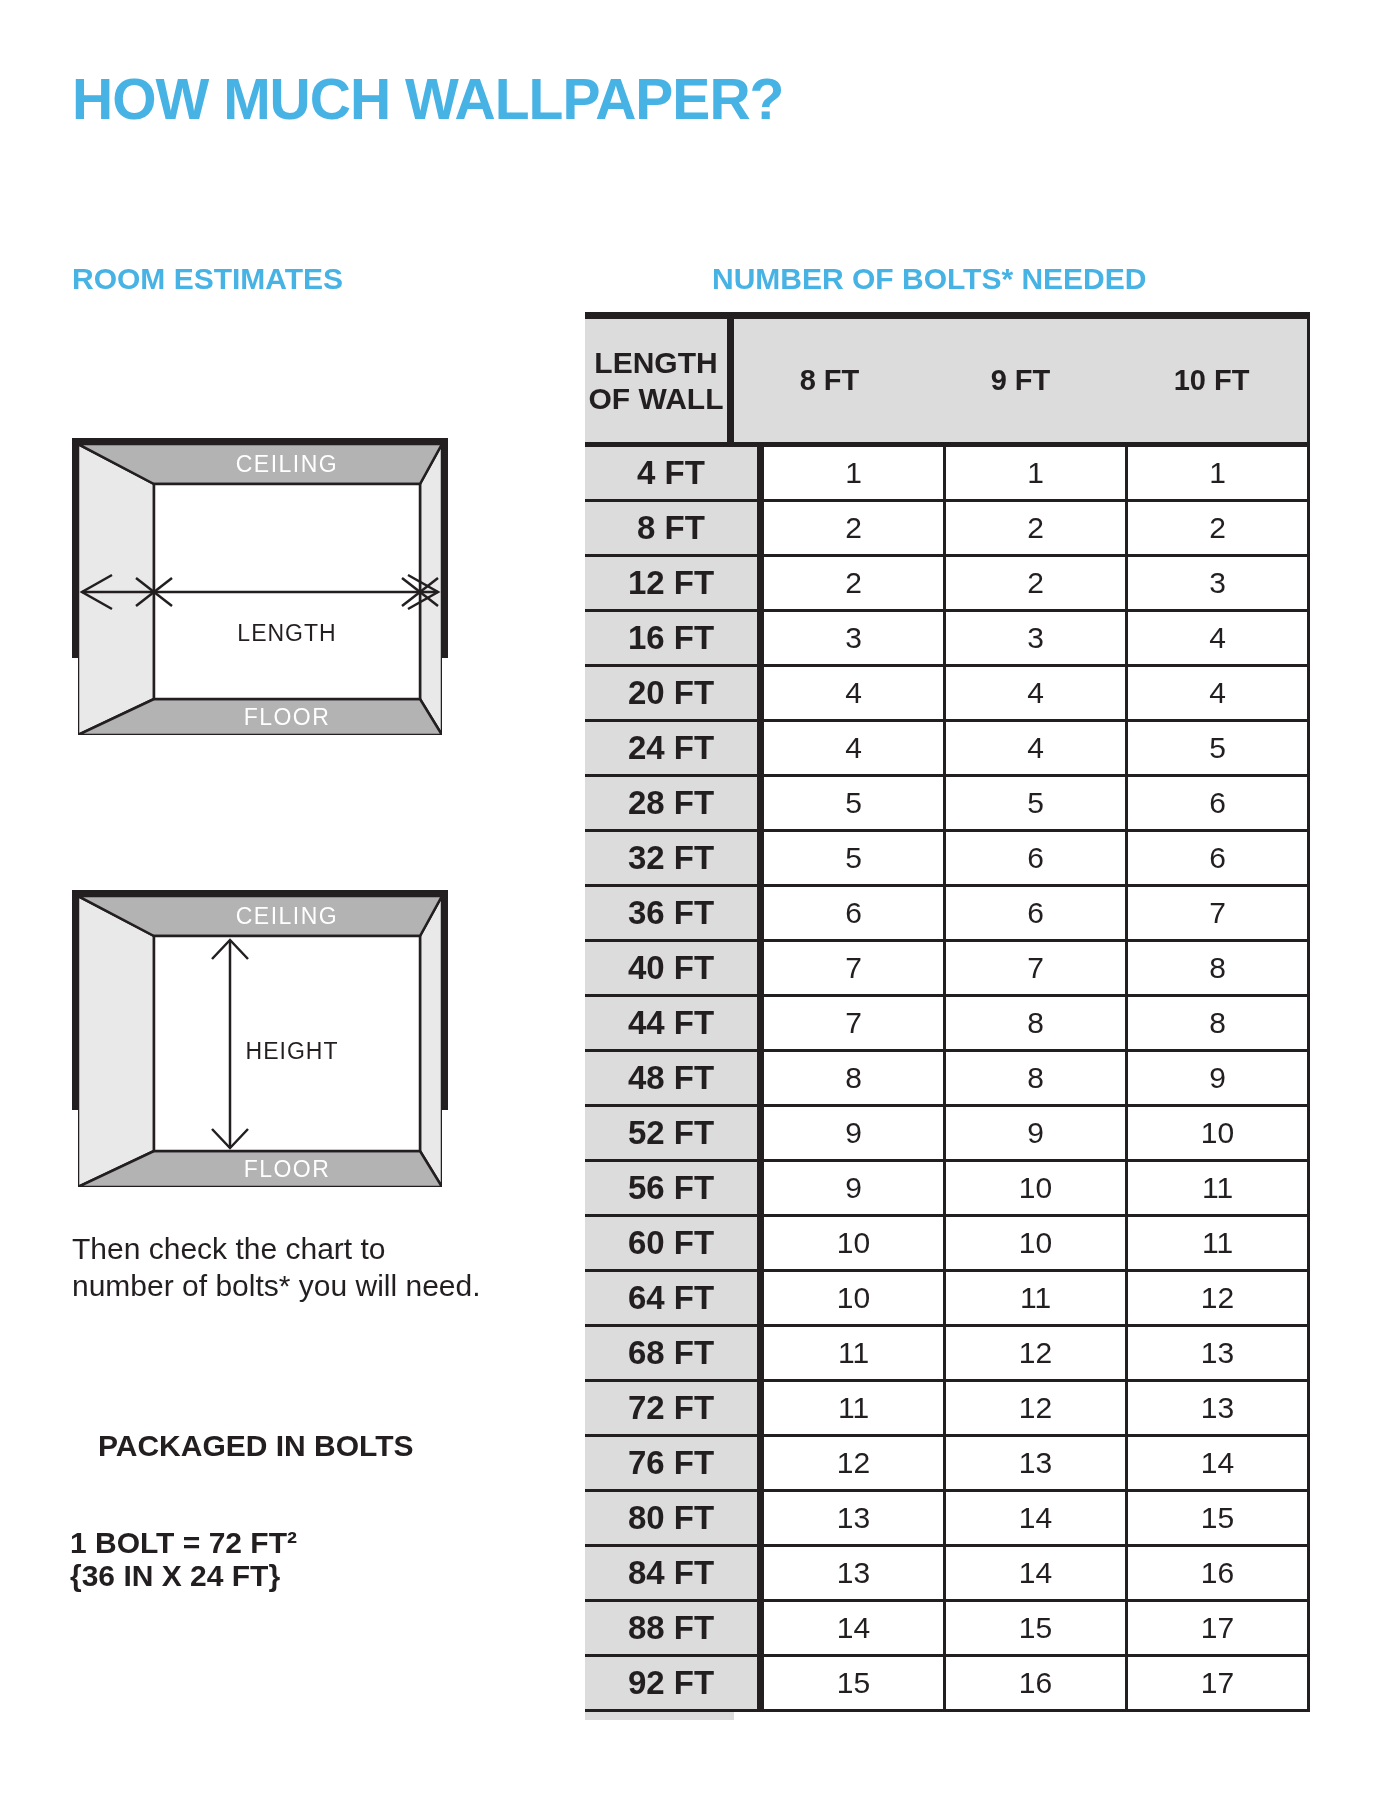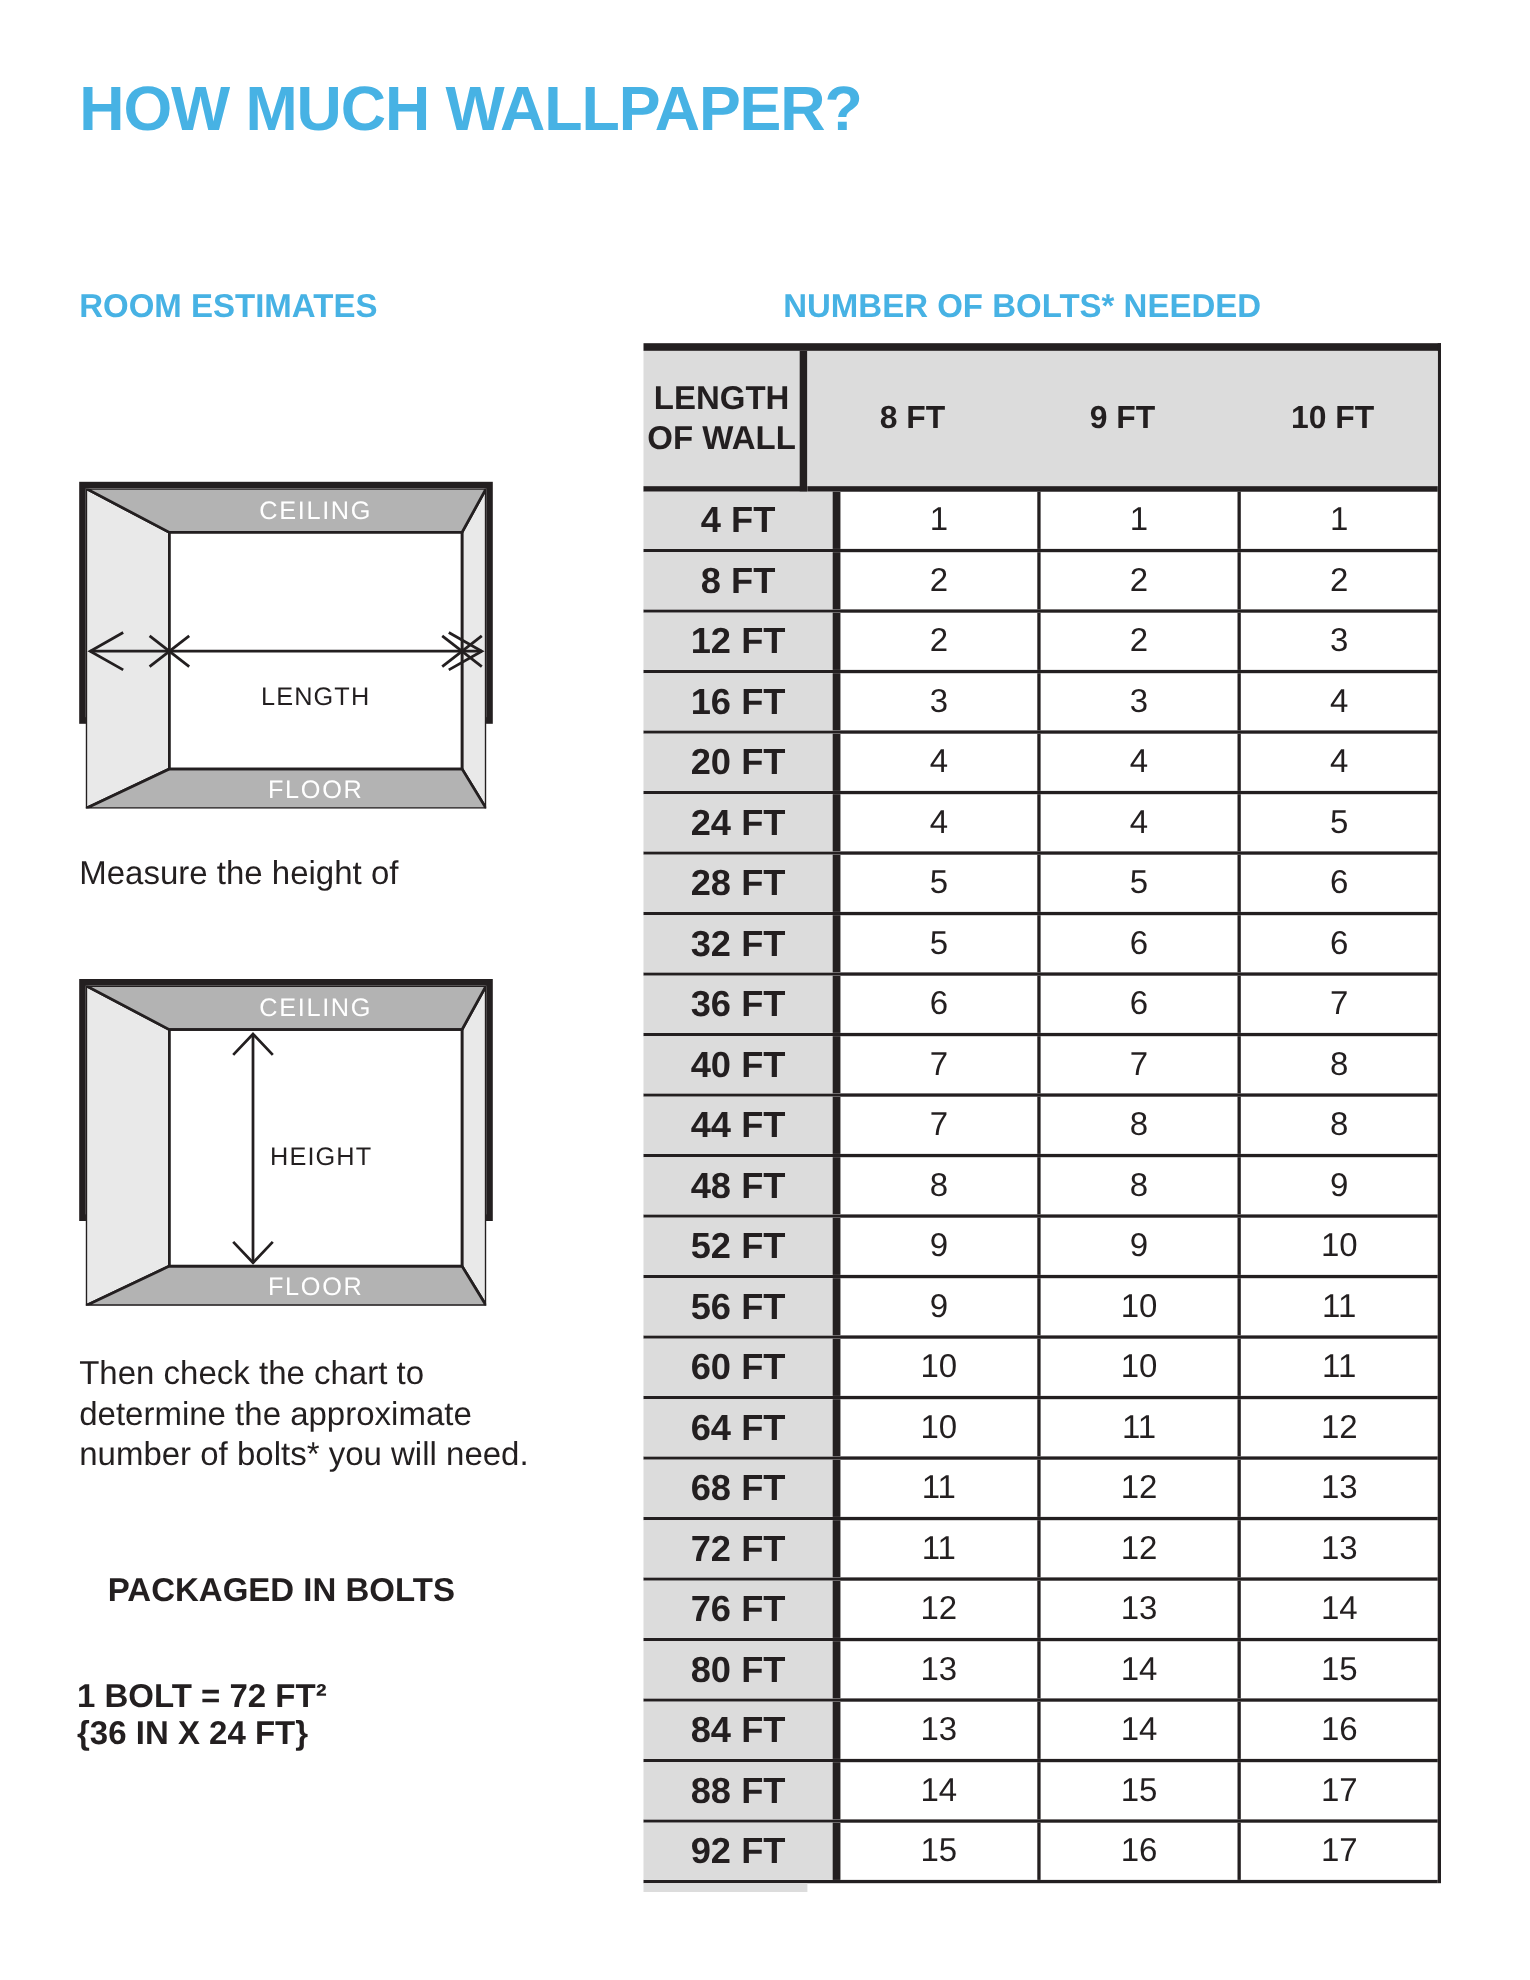--- a/index.html
+++ b/index.html
@@ -108,21 +108,20 @@
         <line class="arrow" x1="58" y1="134" x2="94" y2="162"></line>
         <line class="arrow" x1="58" y1="162" x2="94" y2="134"></line>
         <line class="arrow" x1="324" y1="134" x2="360" y2="162"></line>
         <line class="arrow" x1="324" y1="162" x2="360" y2="134"></line>
       </g>
       <text class="dlab-dark" x="209" y="197" text-anchor="middle">LENGTH</text>
     </svg>
   </div>
 
   <div id="step2" class="abs body-text">
-    <div>Measure the height of</div>
   </div>
 
   <div id="diagram-height" class="abs diagram">
     <svg width="364" height="291" viewBox="0 0 364 291">
       <polygon class="wall" points="0,0 76,40 76,255 0,291"></polygon>
       <polygon class="wall" points="364,0 342,40 342,255 364,291"></polygon>
       <polygon class="slab" points="0,0 364,0 342,40 76,40"></polygon>
       <polygon class="slab" points="0,291 364,291 342,255 76,255"></polygon>
       <rect class="backwall" x="76" y="40" width="266" height="215"></rect>
       <text class="dlab-white" x="209" y="28" text-anchor="middle">CEILING</text>
@@ -131,21 +130,20 @@
         <line class="arrow" x1="152" y1="44" x2="152" y2="252"></line>
         <polyline class="arrow" points="134,63 152,44 170,63"></polyline>
         <polyline class="arrow" points="134,233 152,252 170,233"></polyline>
       </g>
       <text class="dlab-dark" x="214" y="163" text-anchor="middle">HEIGHT</text>
     </svg>
   </div>
 
   <div id="step3" class="abs body-text">
     <div>Then check the chart to</div>
-    <div>determine the approximate</div>
     <div>number of bolts* you will need.</div>
   </div>
 
   <div id="footnote" class="abs foot-text">
     <div class="indent">PACKAGED IN BOLTS</div>
   </div>
 
   <div id="bolt-equivalence" class="abs foot-text">
     <div>1 BOLT = 72 FT²</div>
     <div>{36 IN X 24 FT}</div>

